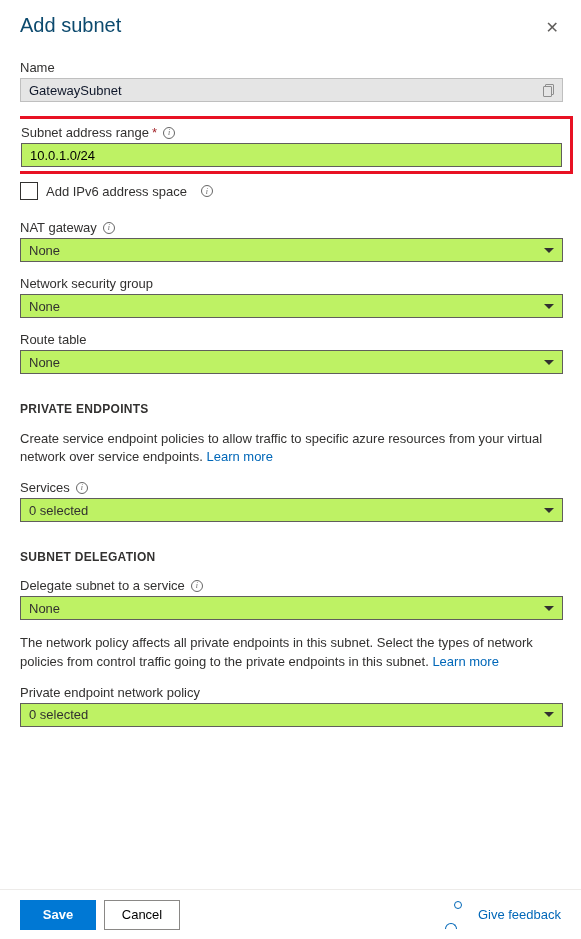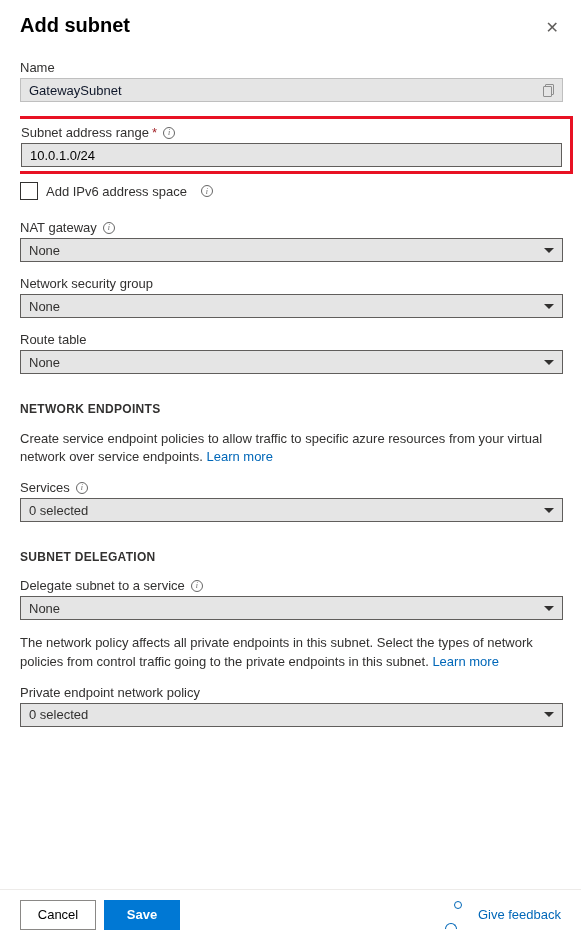--- a/index.html
+++ b/index.html
@@ -20,22 +20,22 @@
       position: relative;
     }
     .header {
       display: flex;
       justify-content: space-between;
       align-items: flex-start;
       margin-bottom: 28px;
     }
     .title {
       font-size: 20px;
-      font-weight: 700;
-      color: #000000;
+      font-weight: 400;
+      color: #0c4a6e;
     }
     .close {
       font-size: 16px;
       color: #605e5c;
       cursor: pointer;
       padding: 2px 4px;
       line-height: 1;
       margin-top: 4px;
     }
     .scroll-area {
@@ -65,21 +65,21 @@
       font-size: 8px; color: #666; margin-left: 6px; font-style: italic;
       font-family: Georgia, serif;
     }
     .input, .readonly, .select {
       width: 100%;
       height: 24px;
       border: 1px solid #605e5c;
       padding: 0 8px;
       font-size: 13px;
       font-family: inherit;
-      background: #e5e5e5;
+      background: #bef264;
       outline: none;
     }
     .readonly {
       background: #e5e5e5;
       border-color: #bfbfbf;
       color: #0f172a;
       display: flex;
       align-items: center;
       justify-content: space-between;
       cursor: default;
@@ -260,21 +260,21 @@
     </div>
 
     <div class="field">
       <div class="label">Route table</div>
       <div class="select">
         <span>None</span>
         <span class="chev"></span>
       </div>
     </div>
 
-    <div class="section-head">NETWORK ENDPOINTS</div>
+    <div class="section-head">PRIVATE ENDPOINTS</div>
     <div class="desc">
       <span>Create service endpoint policies to allow traffic to specific azure resources from your virtual network over service endpoints. </span><span class="link">Learn more</span>
     </div>
     <div class="field">
       <div class="label">
         <span>Services</span>
         <span class="info-icon">i</span>
       </div>
       <div class="select">
         <span>0 selected</span>
@@ -303,21 +303,21 @@
         <span>0 selected</span>
         <span class="chev"></span>
       </div>
     </div>
 
     <div style="height:30px"></div>
   </div>
 
   <div class="footer">
     <div class="footer-left">
+      <button class="btn primary">Save</button>
       <button class="btn">Cancel</button>
-      <button class="btn primary">Save</button>
     </div>
     <div class="feedback">
       <span class="person-icon"></span>
       <span>Give feedback</span>
     </div>
   </div>
 </div>
 
 </body></html>

